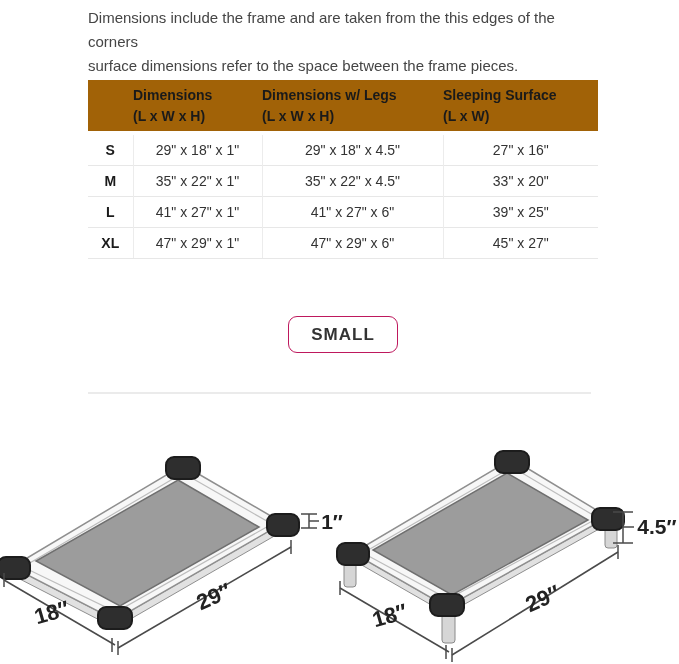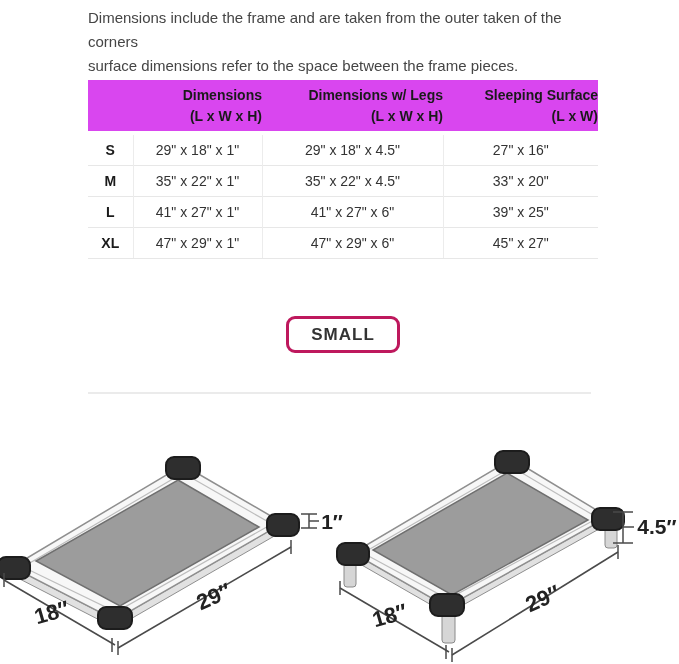--- a/index.html
+++ b/index.html
@@ -28,26 +28,26 @@
     position: absolute;
     left: 88px;
     top: 80px;
     width: 510px;
     border-collapse: collapse;
     table-layout: fixed;
     font-size: 14px;
     color: #333333;
   }
   .size-table thead th {
-    background: #d946ef;
+    background: #a16207;
     font-weight: bold;
     color: #1a1a1a;
     height: 51px;
     padding: 0;
-    text-align: right;
+    text-align: left;
     vertical-align: middle;
     border-bottom: 4px solid #ffffff;
   }
   .size-table thead th div { line-height: 21px; font-size: 14px; }
   .size-table tbody td {
     height: 30px;
     text-align: center;
     vertical-align: middle;
     padding: 0;
     border-top: 1px solid #e7e7e7;
@@ -64,21 +64,21 @@
     top: 316px;
     width: 510px;
     text-align: center;
   }
   .size-btn {
     display: inline-block;
     min-width: 104px;
     height: 37px;
     padding: 0 22px;
     background: #ffffff;
-    border: 3px solid #be185d;
+    border: 1px solid #be185d;
     border-radius: 9px;
     font-family: "Liberation Sans", sans-serif;
     font-size: 17px;
     font-weight: bold;
     letter-spacing: 1px;
     color: #333333;
     cursor: pointer;
   }
   .divider {
     position: absolute;
@@ -99,21 +99,21 @@
     font-weight: bold;
     fill: #222222;
   }
 </style>
 </head>
 <body>
 
 <div class="page">
 
   <div class="intro">
-    <div>Dimensions include the frame and are taken from the outer taken of the corners</div>
+    <div>Dimensions include the frame and are taken from the this edges of the corners</div>
     <div>surface dimensions refer to the space between the frame pieces.</div>
   </div>
 
   <table class="size-table">
     <colgroup>
       <col style="width:45px">
         <col style="width:129px">
         <col style="width:181px">
         <col style="width:155px">
     </colgroup>

